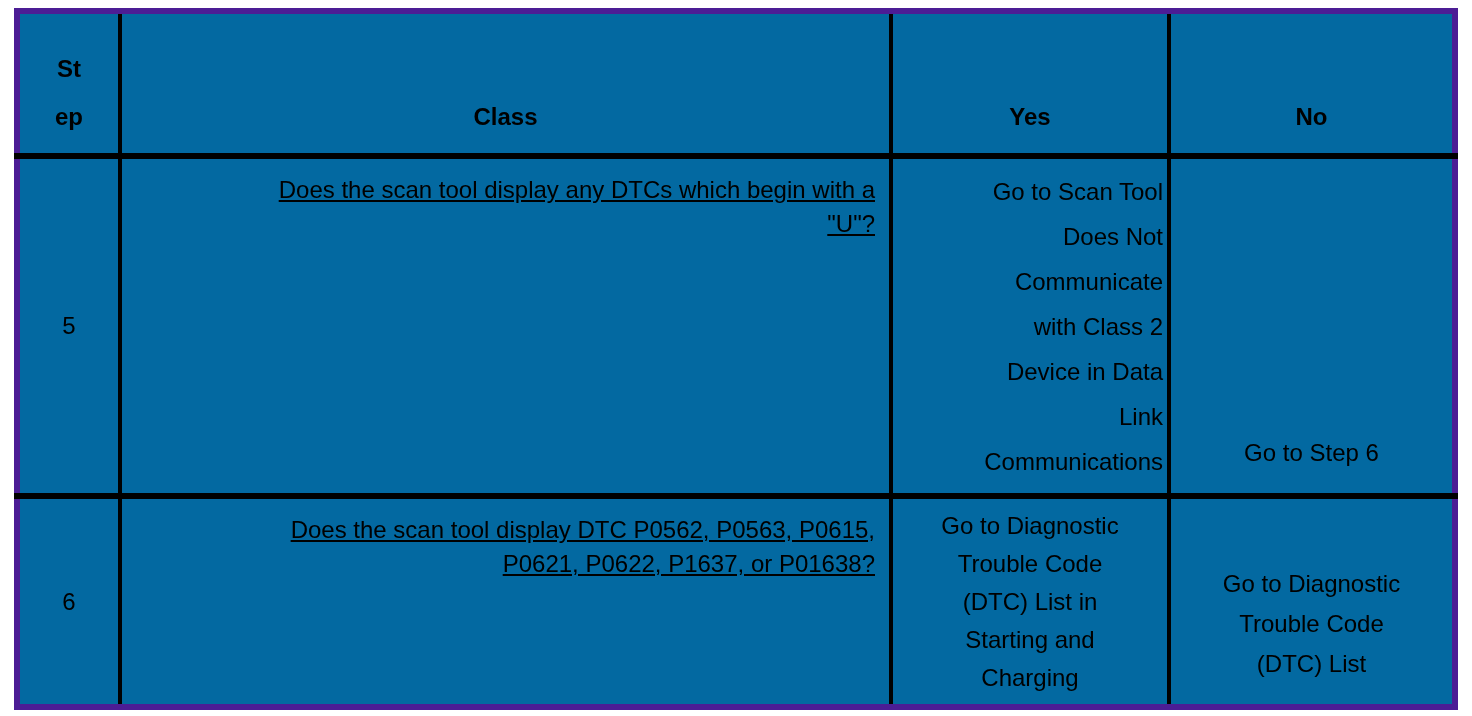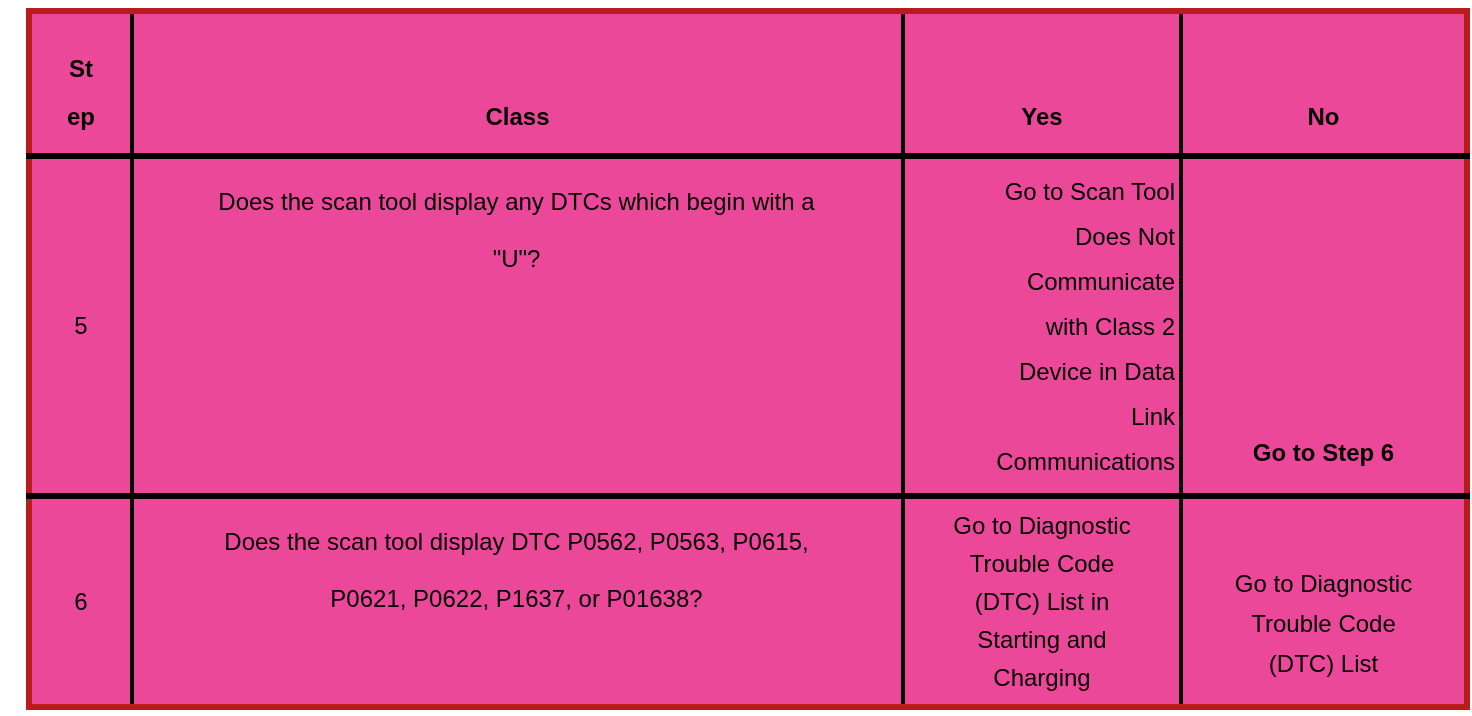--- a/index.html
+++ b/index.html
@@ -7,28 +7,28 @@
     padding: 0;
     background: #ffffff;
     width: 1472px;
     height: 716px;
     font-family: "Liberation Sans", sans-serif;
     color: #000000;
     overflow: hidden;
   }
   .doc-table {
     position: absolute;
-    left: 26px;
+    left: 14px;
     top: 8px;
     width: 1438px;
     height: 696px;
     border-collapse: collapse;
     table-layout: fixed;
-    border: 6px solid #b91c1c;
-    background: #ec4899;
+    border: 6px solid #4c1d95;
+    background: #0369a1;
   }
   .doc-table th,
   .doc-table td {
     border: 4px solid #000000;
     white-space: pre-line;
     font-size: 24px;
     overflow: hidden;
   }
   .doc-table thead th {
     font-weight: bold;
@@ -38,37 +38,37 @@
     padding: 0 0 12px 0;
     border-bottom-width: 6px;
   }
   tr.row-5 > td { border-bottom-width: 6px; }
   .step-cell {
     text-align: center;
     vertical-align: middle;
     padding: 0;
   }
   .action-cell {
-    text-align: center;
+    text-align: right;
     vertical-align: top;
-    line-height: 57px;
+    line-height: 34px;
     padding: 14px 14px 0 12px;
+    text-decoration: underline;
   }
   .yes-cell-5 {
     text-align: right;
     vertical-align: middle;
     line-height: 45px;
     padding: 0 4px;
   }
   .no-cell-5 {
     text-align: center;
     vertical-align: bottom;
     line-height: 40px;
     padding: 0 4px 20px 4px;
-    font-weight: bold;
   }
   .yes-cell-6 {
     text-align: center;
     vertical-align: middle;
     line-height: 38px;
     padding: 0 4px;
   }
   .no-cell-6 {
     text-align: center;
     vertical-align: bottom;

